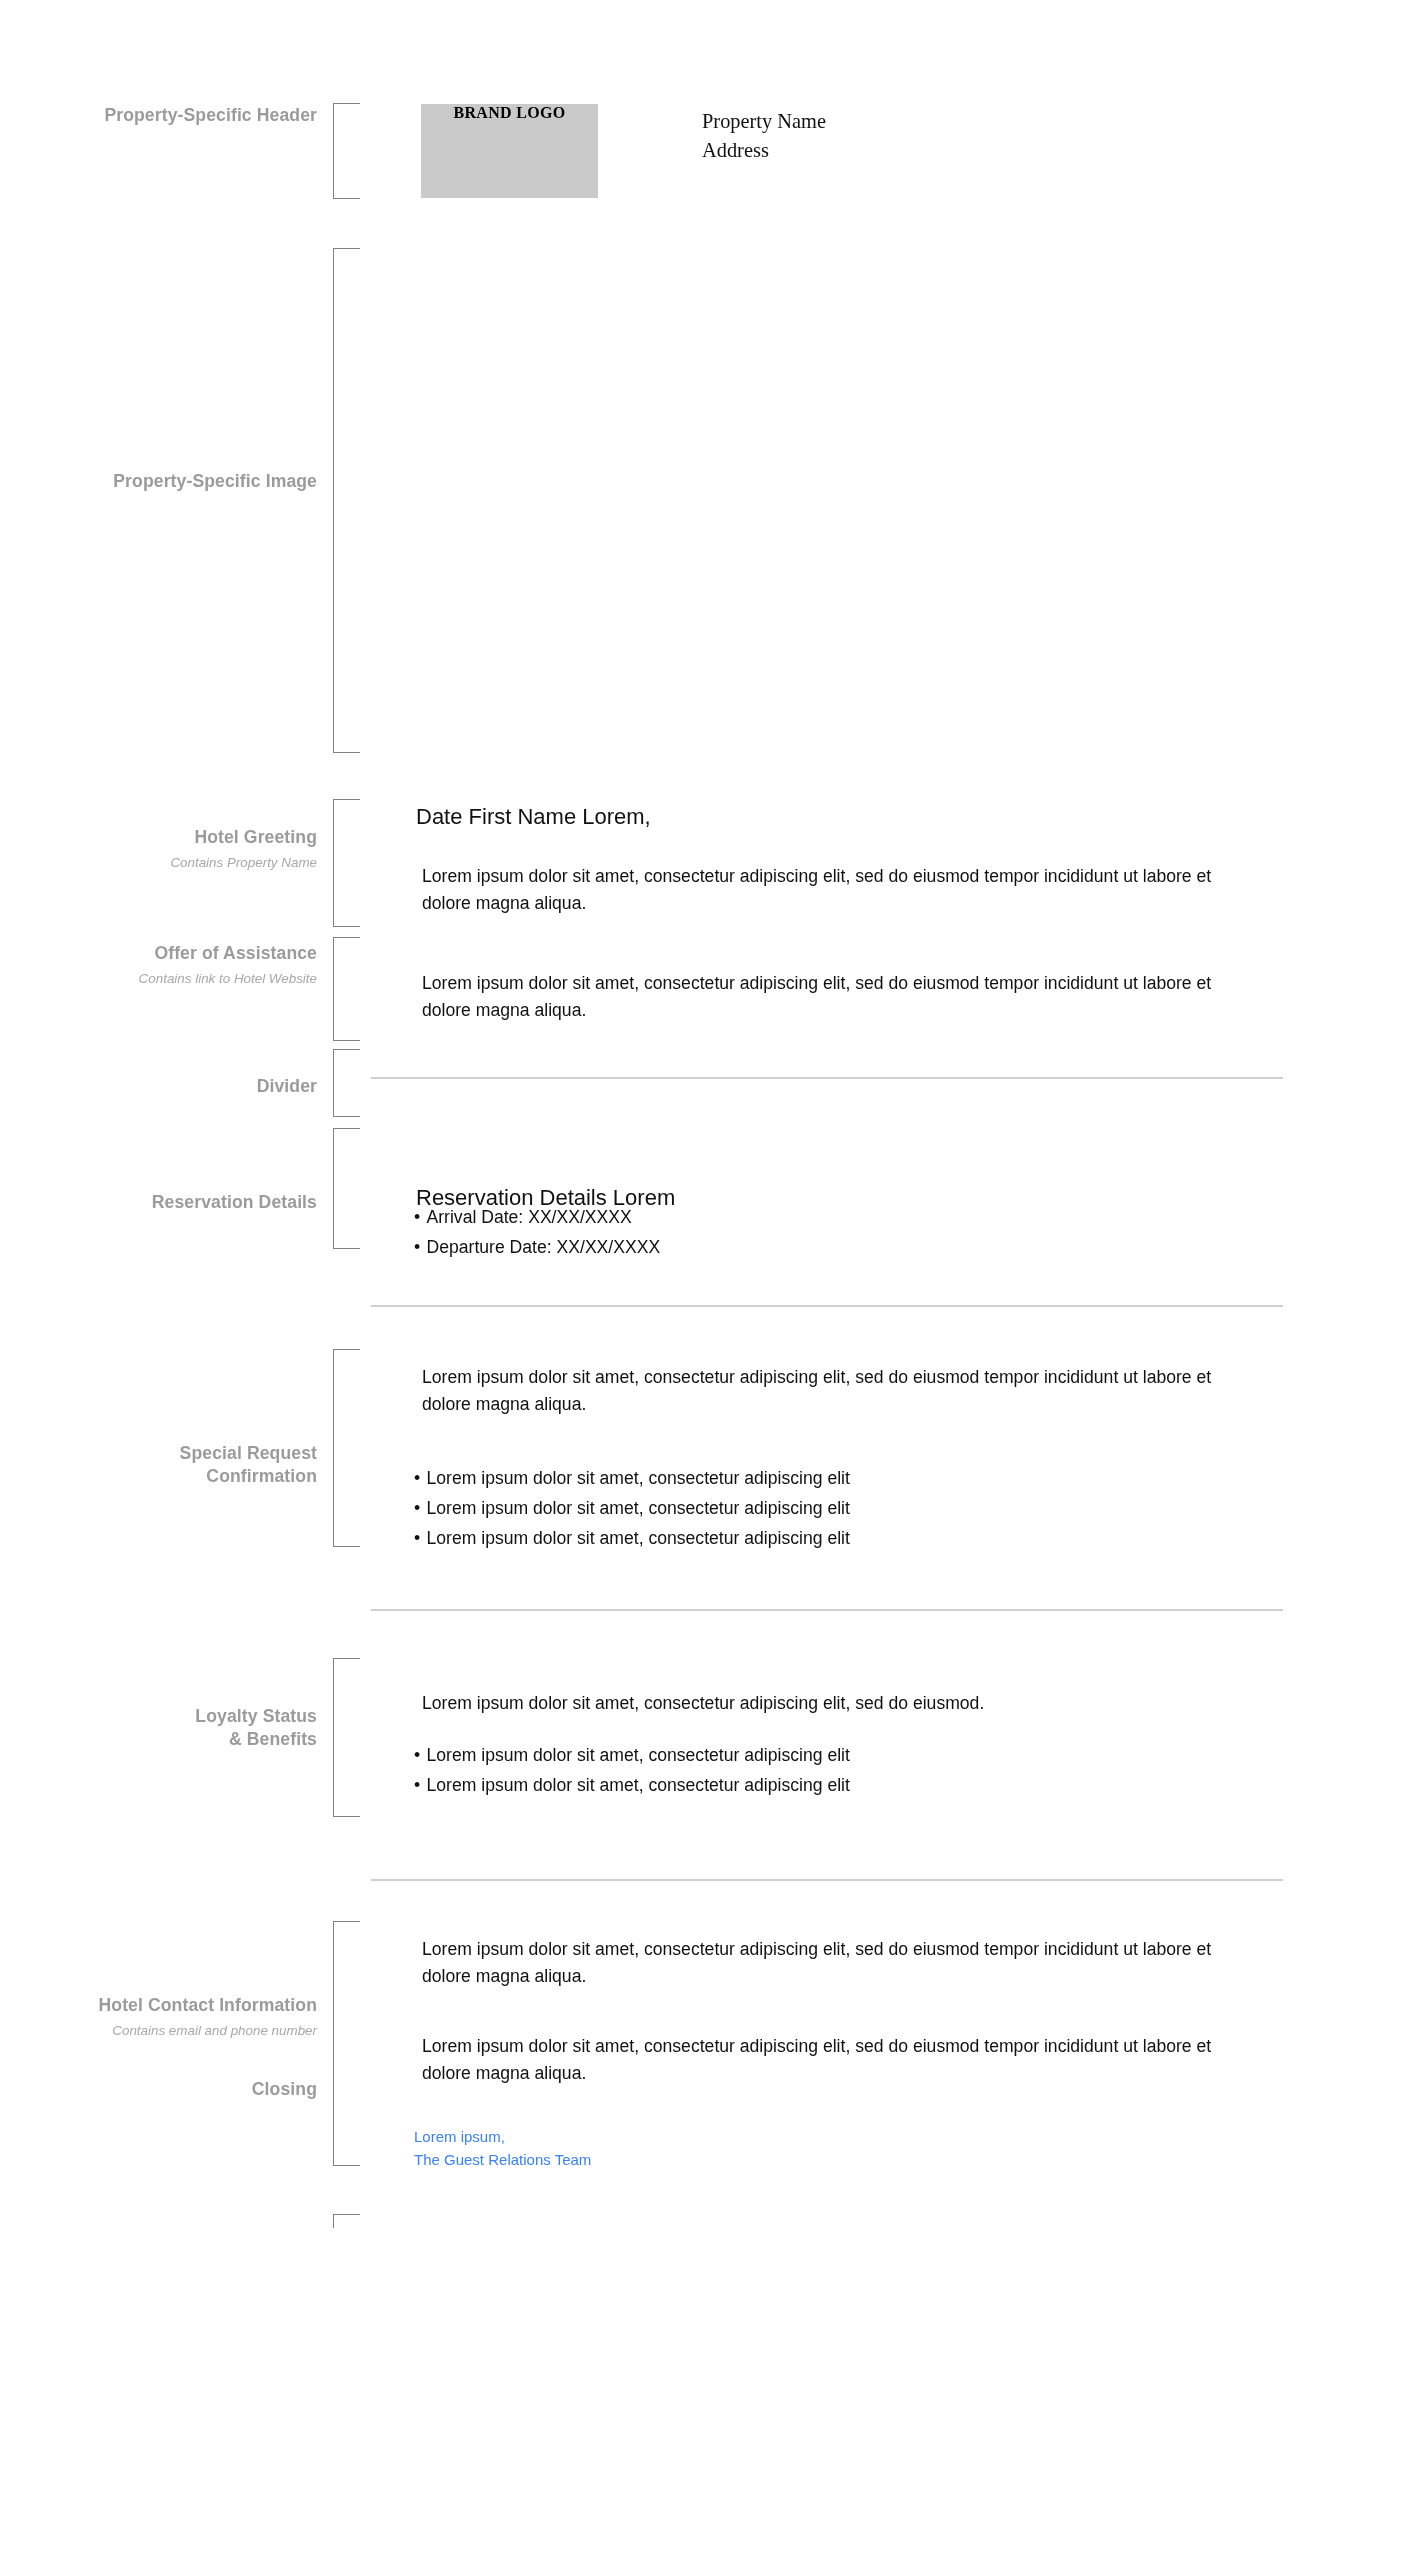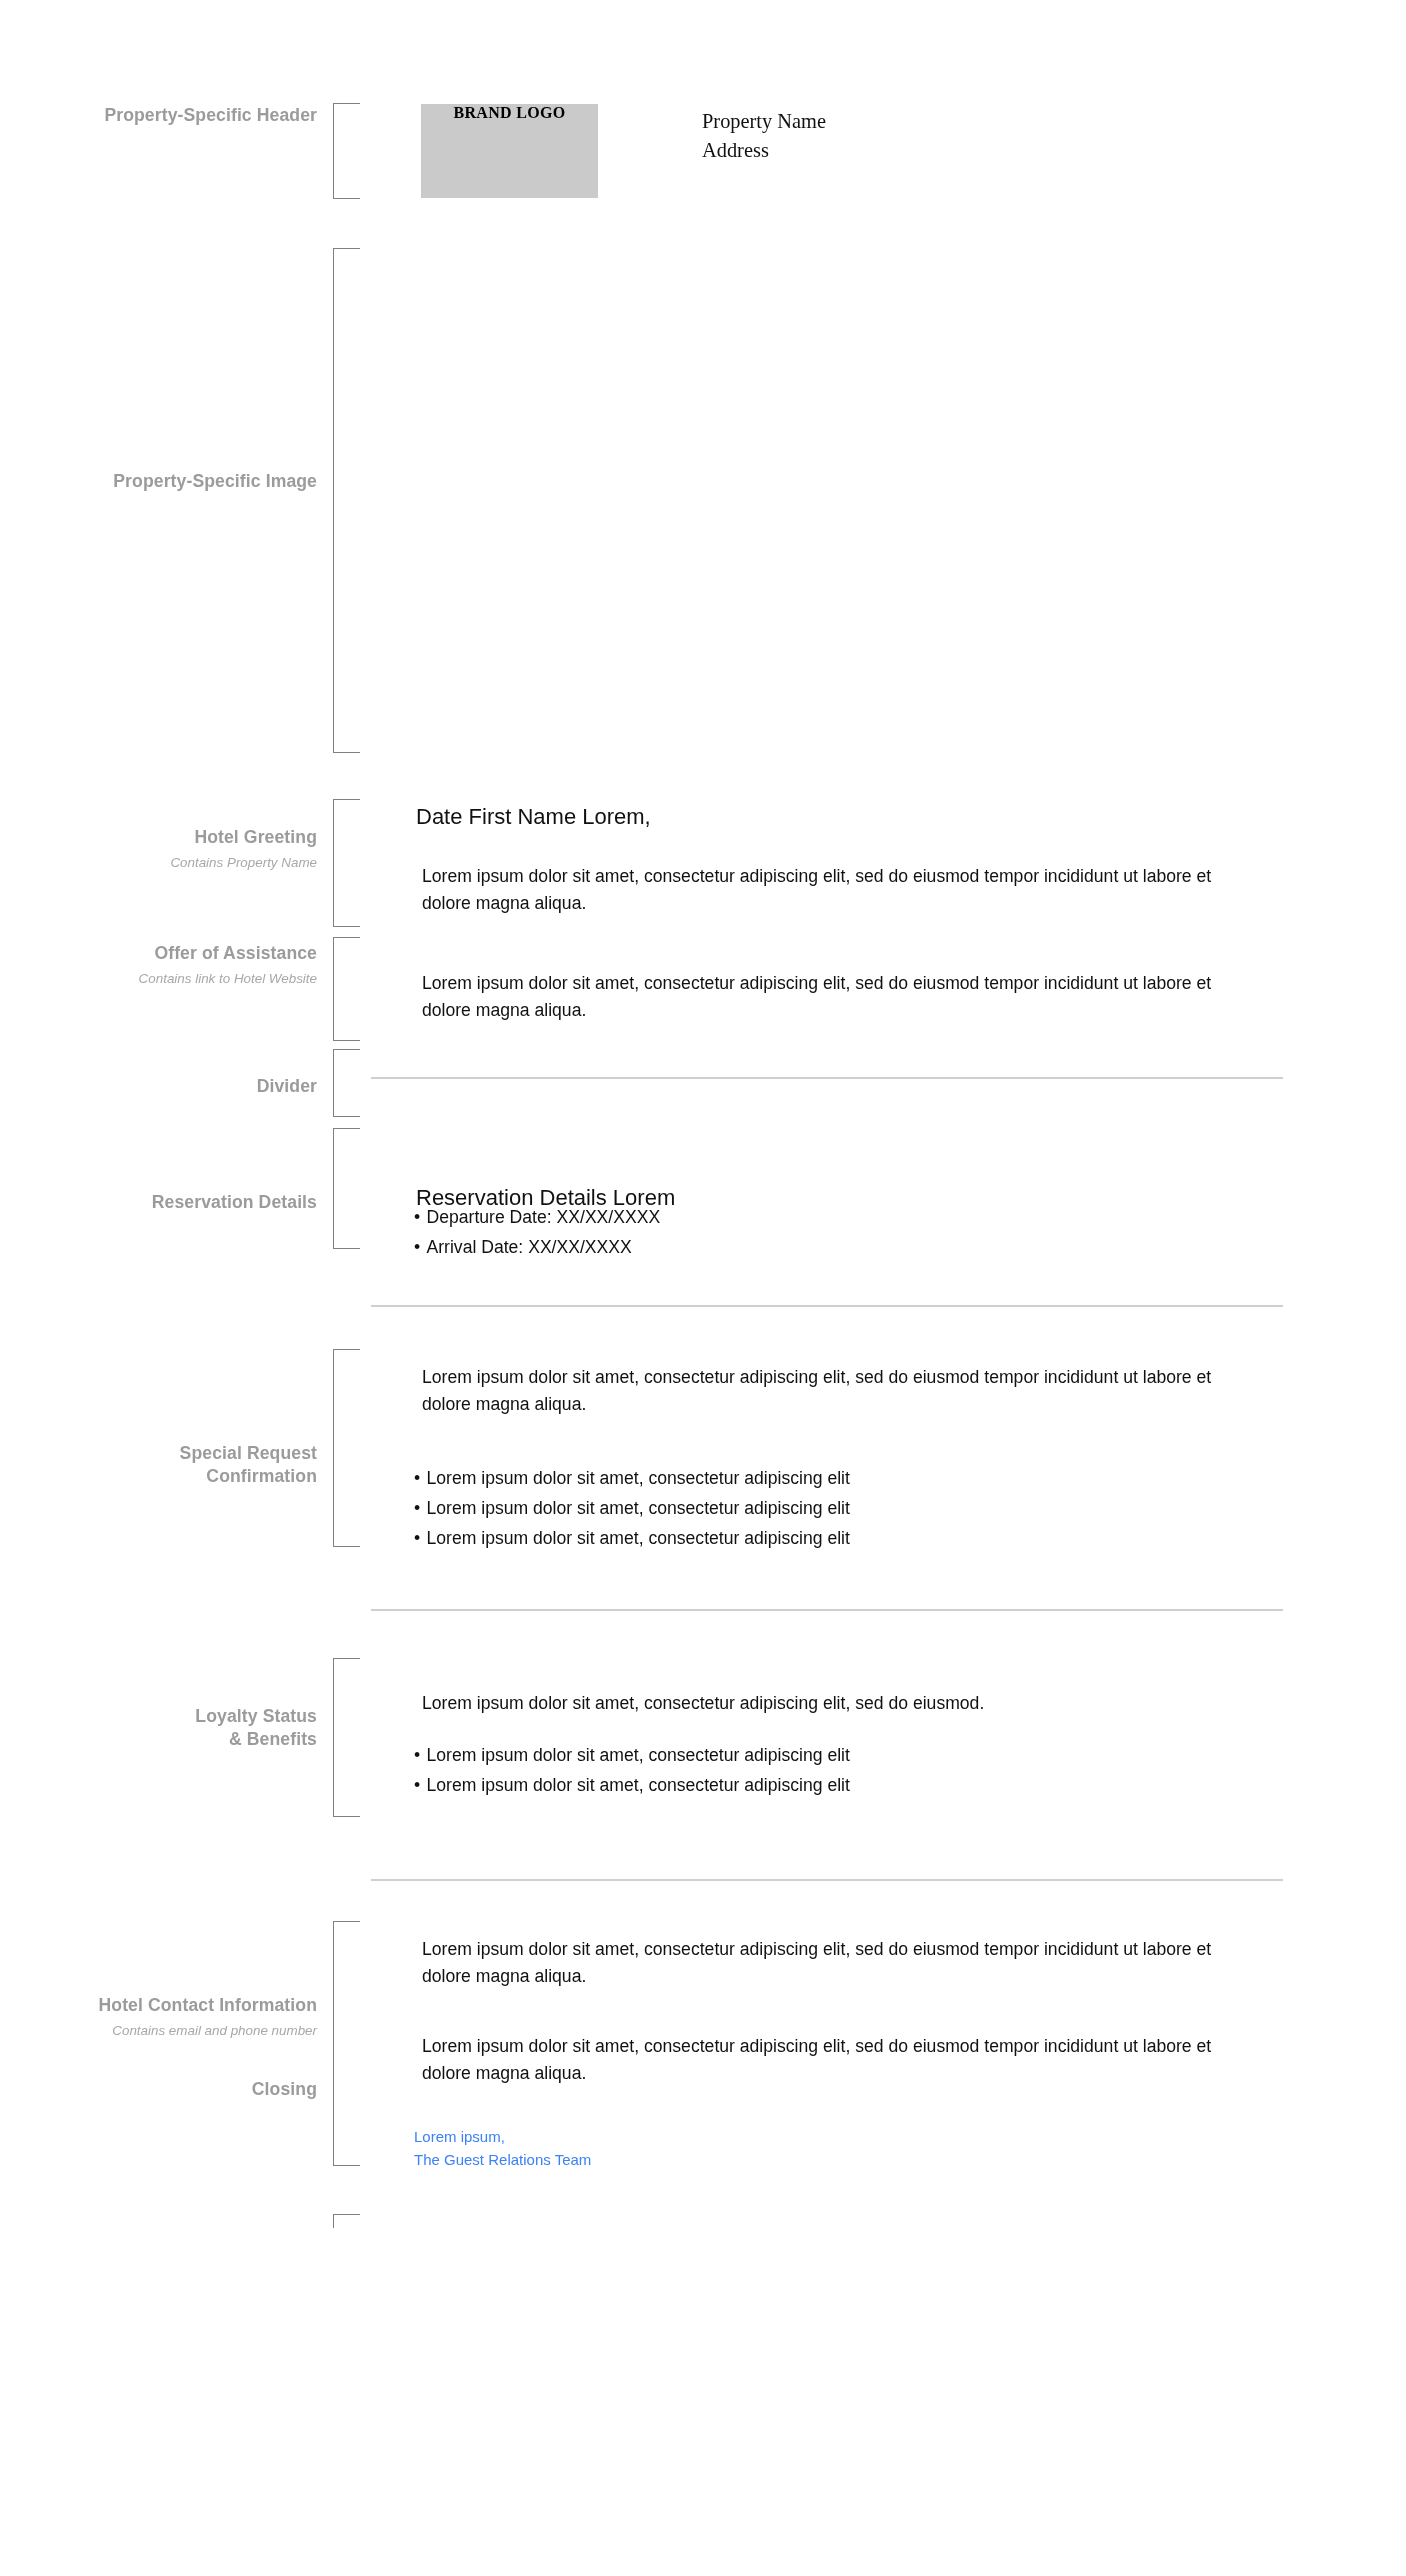--- a/index.html
+++ b/index.html
@@ -241,24 +241,24 @@
   <div class="body-text" style="top:962px;">
     <p>Lorem ipsum dolor sit amet, consectetur adipiscing elit, sed do eiusmod tempor incididunt ut labore et dolore magna aliqua.</p>
   </div>
 
   <div class="divider" style="top:1077px;"></div>
 
   <div class="heading" style="top:1184px;">Reservation Details Lorem</div>
 
   <div class="bullets" style="top:1207px;">
     <div class="bullet">
+      <span class="dot">•</span><span>Arrival Date: XX/XX/XXXX</span>
+    </div>
+    <div class="bullet">
       <span class="dot">•</span><span>Departure Date: XX/XX/XXXX</span>
-    </div>
-    <div class="bullet">
-      <span class="dot">•</span><span>Arrival Date: XX/XX/XXXX</span>
     </div>
   </div>
 
   <div class="divider" style="top:1305px;"></div>
 
   <div class="body-text" style="top:1356px;">
     <p>Lorem ipsum dolor sit amet, consectetur adipiscing elit, sed do eiusmod tempor incididunt ut labore et dolore magna aliqua.</p>
   </div>
 
   <div class="bullets" style="top:1468px;">

